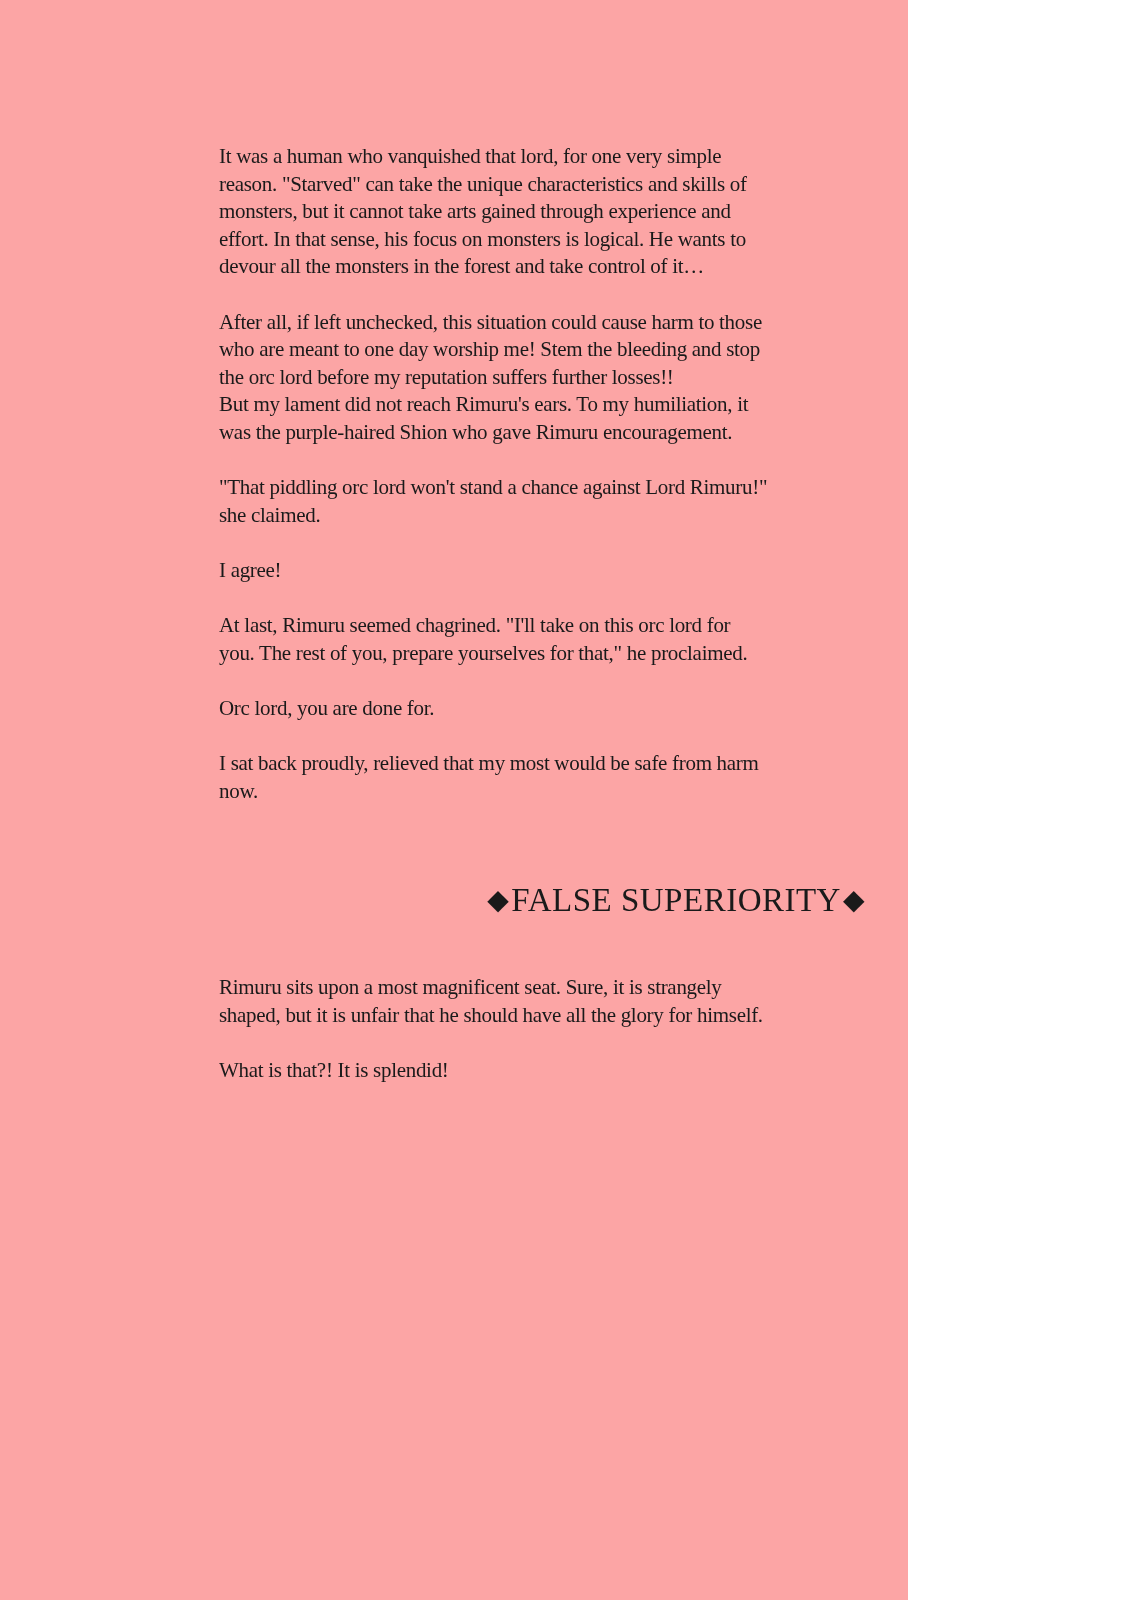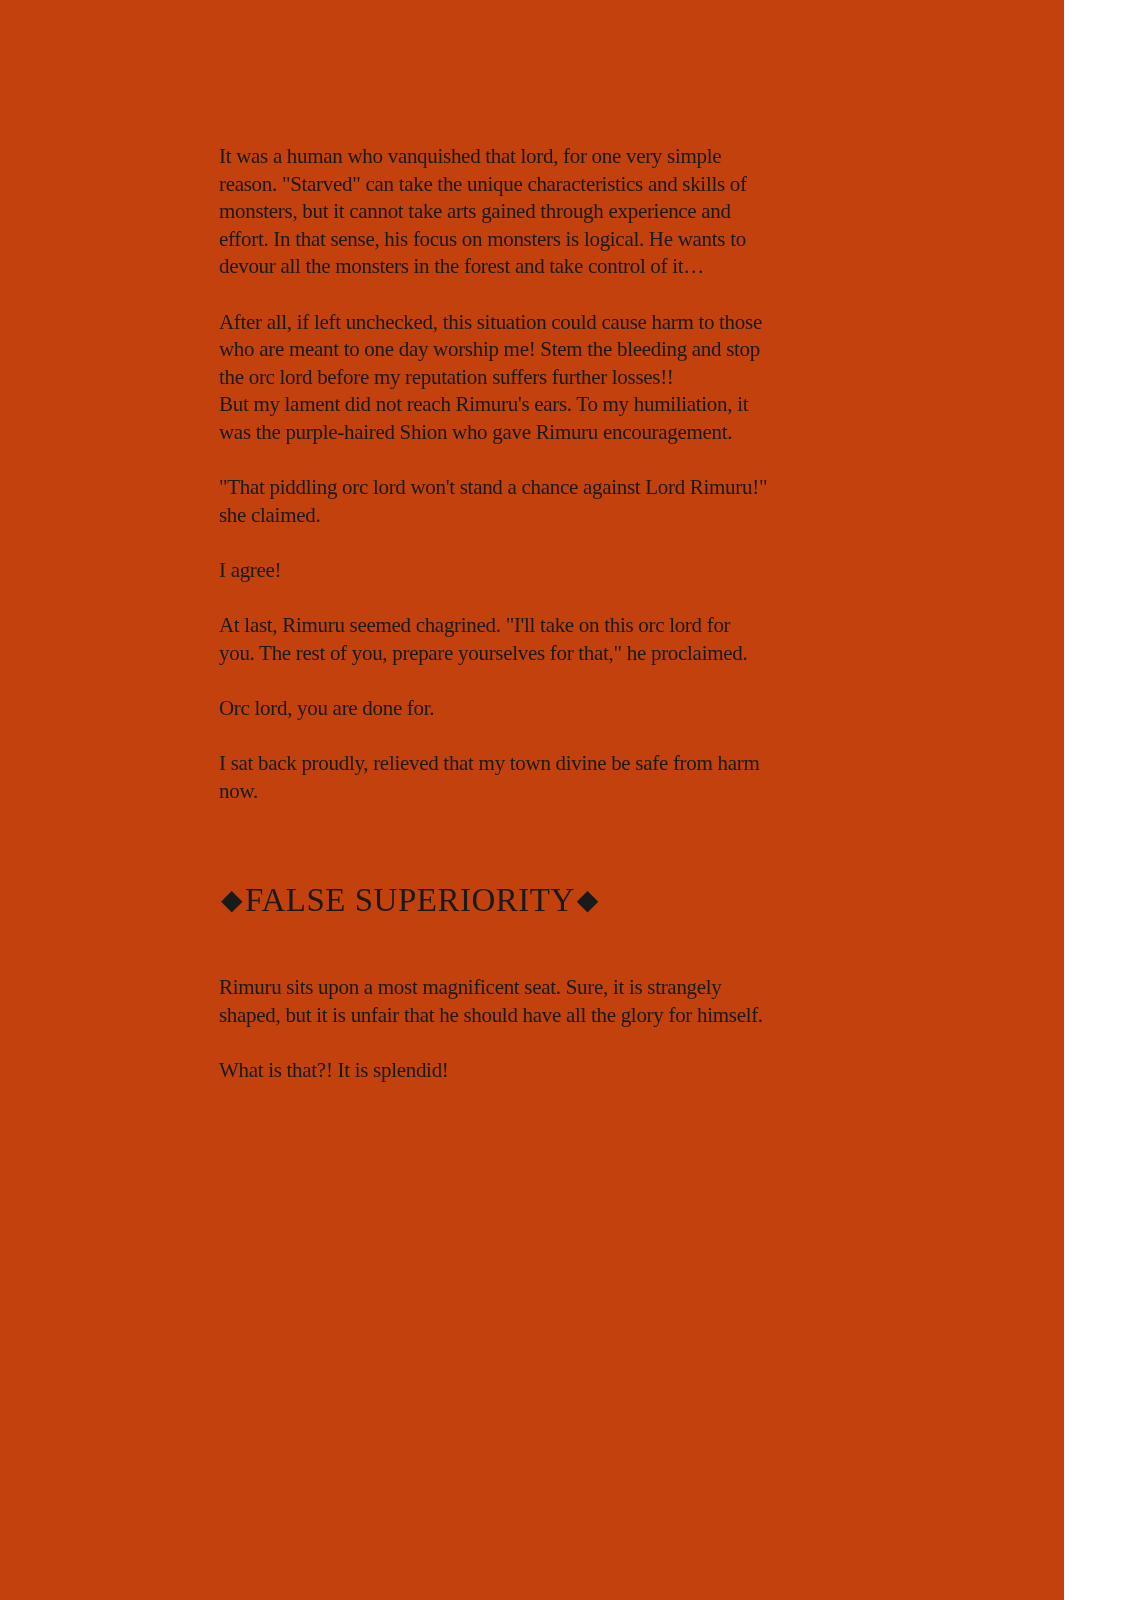--- a/index.html
+++ b/index.html
@@ -2,23 +2,23 @@
 <html><head>
 <meta charset="utf-8">
 <style>
   html, body {
     margin: 0;
     padding: 0;
     background: #ffffff;
   }
   .page {
     position: relative;
-    width: 1064px;
+    width: 908px;
     height: 1600px;
-    background: #c2410c;
+    background: #fca5a5;
     overflow: hidden;
     text-decoration: underline;
   }
   .text-column {
     position: absolute;
     left: 219px;
     top: 143px;
     width: 648px;
   }
   .body-para {
@@ -31,21 +31,21 @@
     white-space: pre;      
     text-align: left;
   }
   .section-heading {
     font-family: "Liberation Serif", "DejaVu Serif", serif;
     font-size: 33px;
     font-weight: normal;
     line-height: 40px;
     letter-spacing: 0.5px;
     color: #1a1a1a;
-    text-align: left;
+    text-align: right;
     margin: 75px 0 52px 0;
     white-space: nowrap;
   }
   .section-heading .ornament {
     font-size: 28px;
     position: relative;
     top: -2px;
     padding: 0 2px;
   }
 </style>
@@ -64,21 +64,21 @@
 who are meant to one day worship me! Stem the bleeding and stop
 the orc lord before my reputation suffers further losses!!
 But my lament did not reach Rimuru's ears. To my humiliation, it
 was the purple-haired Shion who gave Rimuru encouragement.</p>
     <p class="body-para">"That piddling orc lord won't stand a chance against Lord Rimuru!"
 she claimed.</p>
     <p class="body-para">I agree!</p>
     <p class="body-para">At last, Rimuru seemed chagrined. "I'll take on this orc lord for
 you. The rest of you, prepare yourselves for that," he proclaimed.</p>
     <p class="body-para">Orc lord, you are done for.</p>
-    <p class="body-para">I sat back proudly, relieved that my town divine be safe from harm
+    <p class="body-para">I sat back proudly, relieved that my most would be safe from harm
 now.</p>
 
     <h2 class="section-heading"><span class="ornament">◆</span><span>FALSE SUPERIORITY</span><span class="ornament">◆</span></h2>
 
     <p class="body-para">Rimuru sits upon a most magnificent seat. Sure, it is strangely
 shaped, but it is unfair that he should have all the glory for himself.</p>
     <p class="body-para">What is that?! It is splendid!</p>
 
   </div>
 </div>

